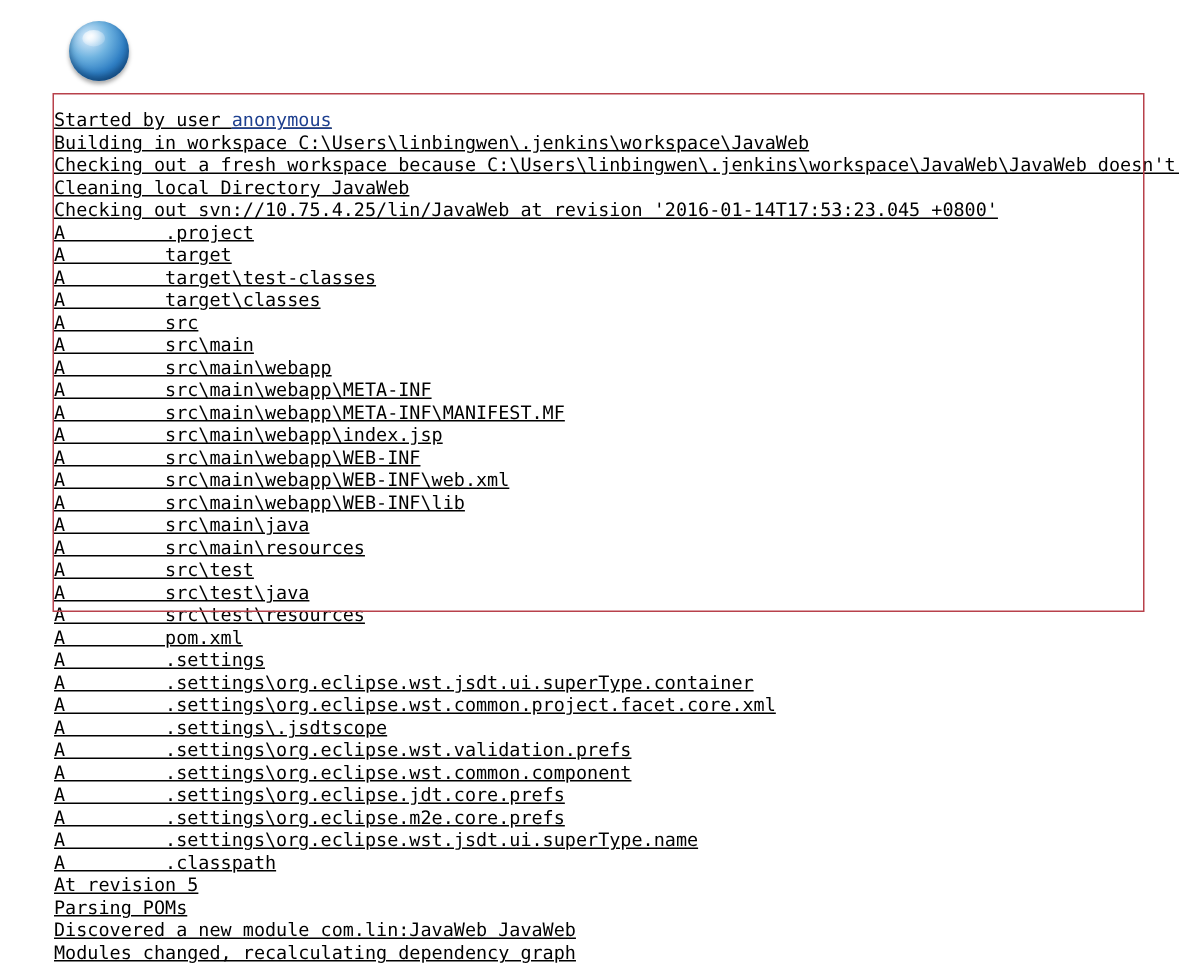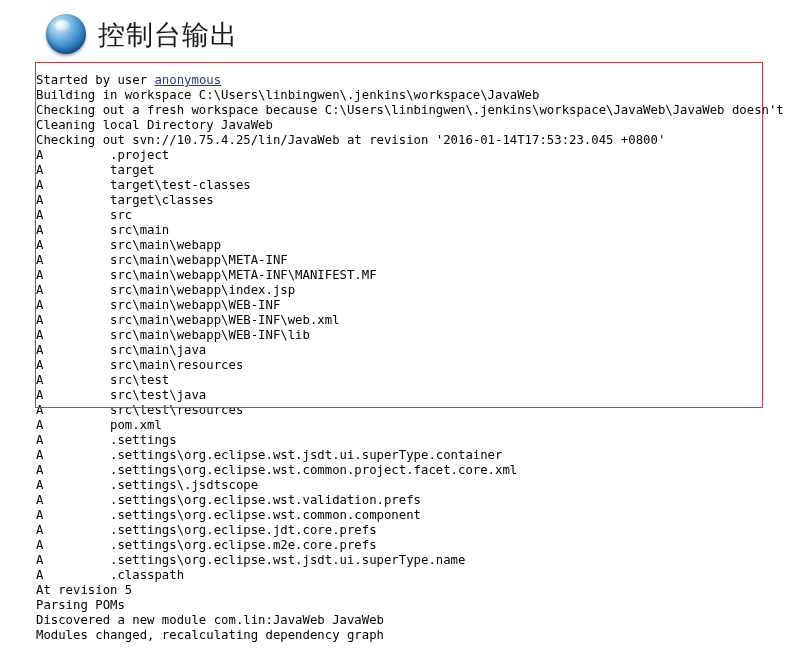--- a/index.html
+++ b/index.html
@@ -53,20 +53,21 @@
     letter-spacing: 1px;
     color: #1a1a1a;
     margin-left: 12px;
     white-space: nowrap;
   }
 
   
   #console-wrapper {
     position: relative;
     padding: 0 0 0 36px;
+    text-decoration: underline;
   }
   #console-output {
     font-family: "DejaVu Sans Mono", "Liberation Mono", monospace;
     font-size: 12.3px;
     line-height: 15px;
     white-space: pre;
     color: #000000;
     padding-top: 11px;
   }
   #console-output .line {
@@ -88,19 +89,18 @@
     border: 1.5px solid #b8414b;
     box-sizing: border-box;
     pointer-events: none;
   }
 </style>
 </head>
 <body>
 
 <div id="page-header">
   <div id="sphere-icon"></div>
-  <div id="page-title">控制台输出</div>
 </div>
 
 <div id="console-wrapper">
   <div id="highlight-box"></div>
   <pre id="console-output"><div class="line">Started by user <a class="user-link" href="#">anonymous</a></div><div class="line">Building in workspace C:\Users\linbingwen\.jenkins\workspace\JavaWeb</div><div class="line">Checking out a fresh workspace because C:\Users\linbingwen\.jenkins\workspace\JavaWeb\JavaWeb doesn't exist</div><div class="line">Cleaning local Directory JavaWeb</div><div class="line">Checking out svn://10.75.4.25/lin/JavaWeb at revision '2016-01-14T17:53:23.045 +0800'</div><div class="line">A         .project</div><div class="line">A         target</div><div class="line">A         target\test-classes</div><div class="line">A         target\classes</div><div class="line">A         src</div><div class="line">A         src\main</div><div class="line">A         src\main\webapp</div><div class="line">A         src\main\webapp\META-INF</div><div class="line">A         src\main\webapp\META-INF\MANIFEST.MF</div><div class="line">A         src\main\webapp\index.jsp</div><div class="line">A         src\main\webapp\WEB-INF</div><div class="line">A         src\main\webapp\WEB-INF\web.xml</div><div class="line">A         src\main\webapp\WEB-INF\lib</div><div class="line">A         src\main\java</div><div class="line">A         src\main\resources</div><div class="line">A         src\test</div><div class="line">A         src\test\java</div><div class="line">A         src\test\resources</div><div class="line">A         pom.xml</div><div class="line">A         .settings</div><div class="line">A         .settings\org.eclipse.wst.jsdt.ui.superType.container</div><div class="line">A         .settings\org.eclipse.wst.common.project.facet.core.xml</div><div class="line">A         .settings\.jsdtscope</div><div class="line">A         .settings\org.eclipse.wst.validation.prefs</div><div class="line">A         .settings\org.eclipse.wst.common.component</div><div class="line">A         .settings\org.eclipse.jdt.core.prefs</div><div class="line">A         .settings\org.eclipse.m2e.core.prefs</div><div class="line">A         .settings\org.eclipse.wst.jsdt.ui.superType.name</div><div class="line">A         .classpath</div><div class="line">At revision 5</div><div class="line">Parsing POMs</div><div class="line">Discovered a new module com.lin:JavaWeb JavaWeb</div><div class="line">Modules changed, recalculating dependency graph</div></pre>
 </div>
 
 </body></html>

